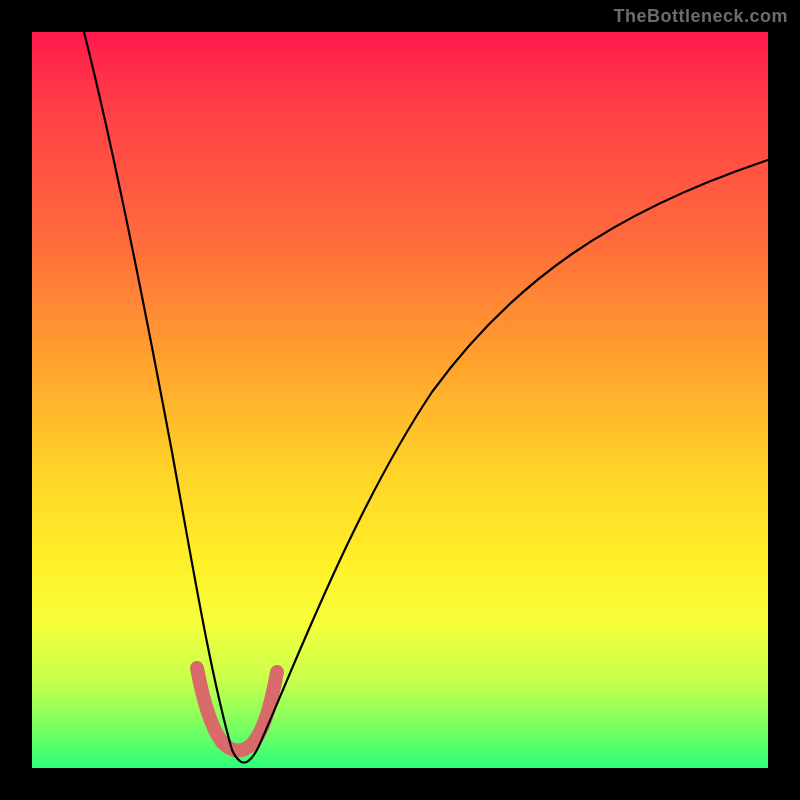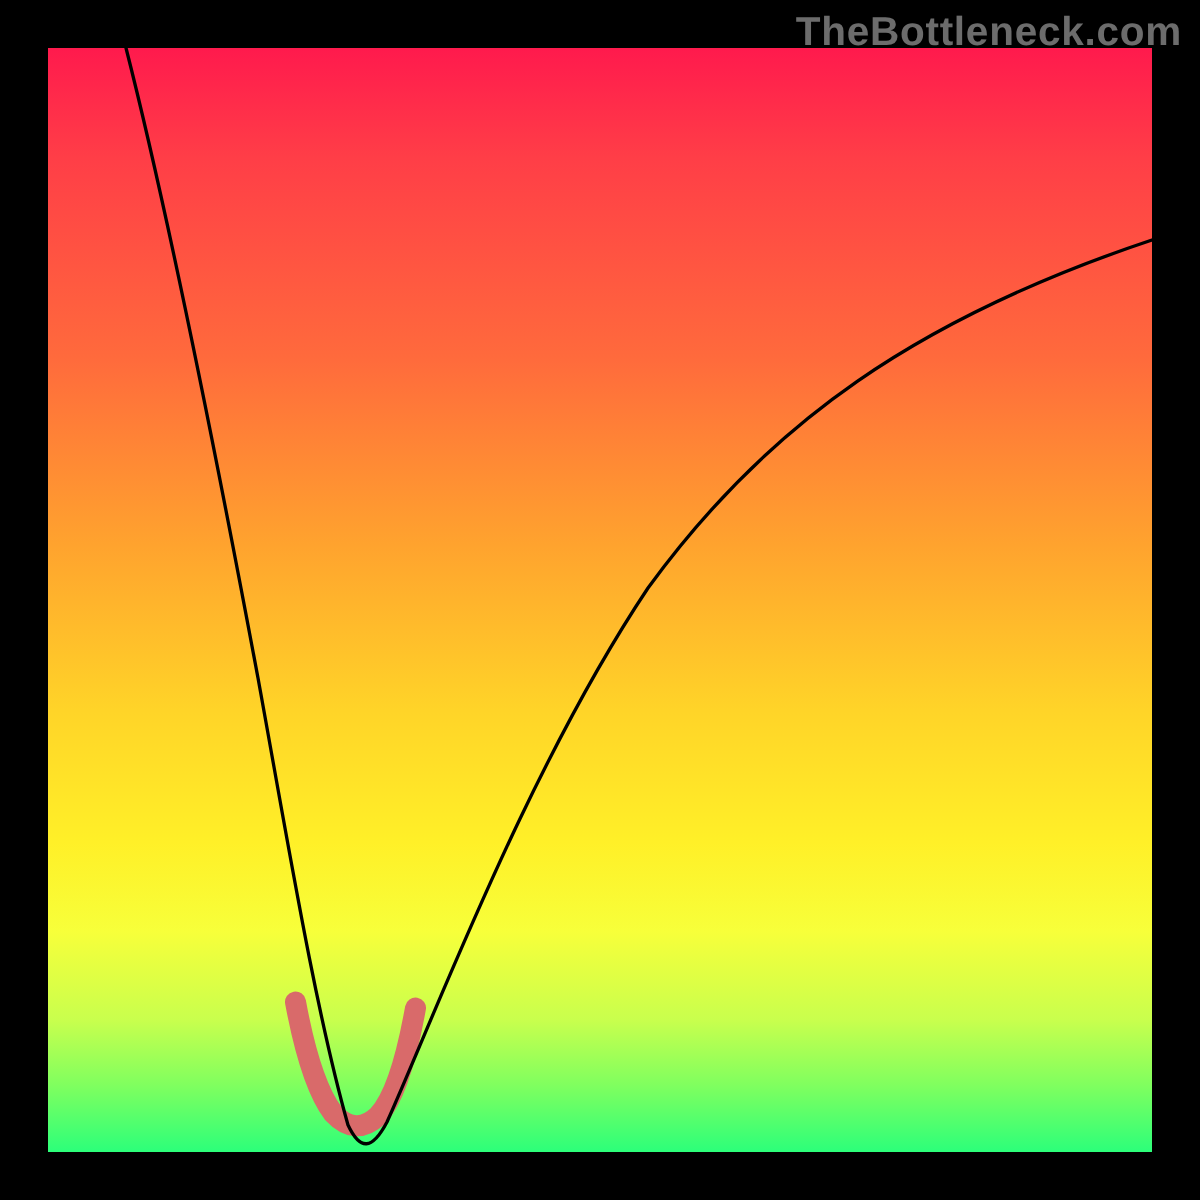--- a/index.html
+++ b/index.html
@@ -15,21 +15,21 @@
     position: relative;
     width: 800px;
     height: 800px;
     background: #000;
   }
   .watermark {
     position: absolute;
     top: 6px;
     right: 12px;
     color: #6c6c6c;
-    font-size: 27px;
+    font-size: 18px;
     font-weight: 600;
     letter-spacing: 0.5px;
     z-index: 5;
   }
   .plot {
     position: absolute;
     left: 32px;
     top: 32px;
     width: 736px;
     height: 736px;

